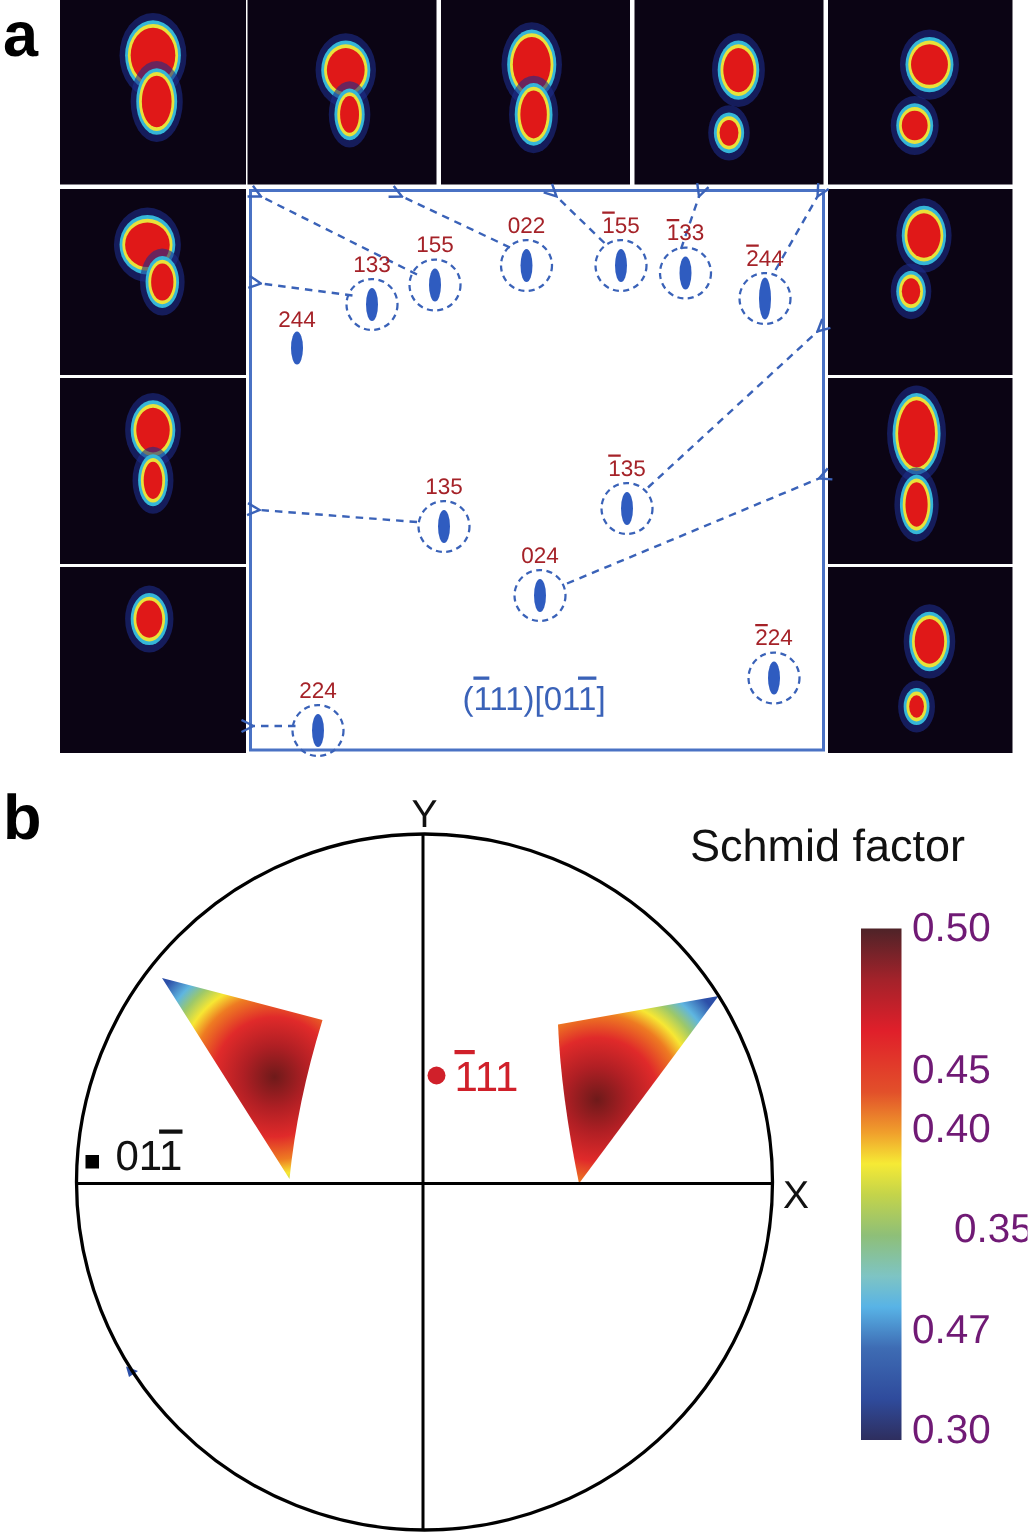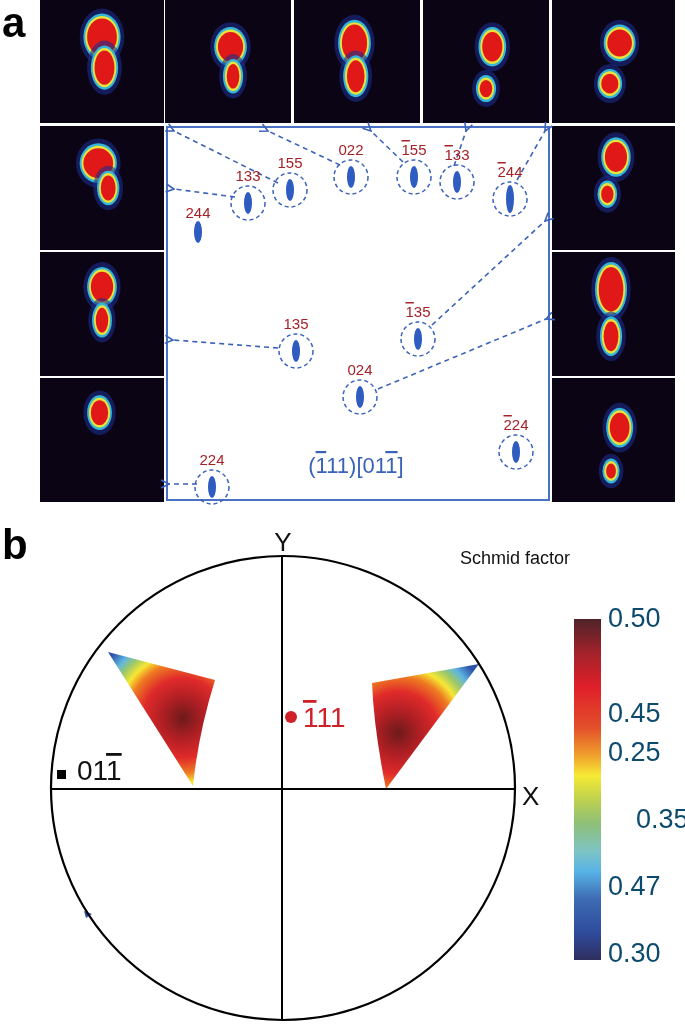--- a/index.html
+++ b/index.html
@@ -2,21 +2,21 @@
 <html><head>
 <meta charset="utf-8">
 <style>
   html,body{margin:0;padding:0;background:#fff;}
   body{width:685px;height:1024px;position:relative;overflow:hidden;font-family:"Liberation Sans",sans-serif;}
   .abs{position:absolute;}
   .panel-label{font-weight:bold;font-size:42px;color:#000;line-height:1;}
   .tile{position:absolute;background:#0b0414;overflow:hidden;}
   .tile svg{width:100%;height:100%;display:block;}
   svg text{font-family:"Liberation Sans",sans-serif;}
-  .cb-label{position:absolute;font-size:27px;color:#0c4a6e;line-height:1;}
+  .cb-label{position:absolute;font-size:27px;color:#701a75;line-height:1;}
 </style>
 </head>
 <body>
 
 <div class="abs panel-label" style="left:2px;top:2px;">a</div>
 
 <div id="tiles">
     <div class="tile" style="left: 40px; top: 0px; width: 124px; height: 123px;">
       <svg viewBox="0 0 100 100" preserveAspectRatio="none">
         <ellipse cx="50" cy="30" rx="18" ry="23" fill="#1d2d8a" opacity="0.6"></ellipse>
@@ -267,22 +267,22 @@
   <line x1="51" y1="789" x2="516" y2="789" stroke="#000" stroke-width="2"></line>
 
   <text x="283" y="551" font-size="26" text-anchor="middle" fill="#111">Y</text>
   <text x="522" y="805" font-size="26" fill="#111">X</text>
   <circle cx="291" cy="717" r="6" fill="#d0202a"></circle>
   <text x="303" y="727" font-size="28" fill="#d0202a"><tspan text-decoration="overline">1</tspan><tspan>11</tspan></text>
   <rect x="57" y="770" width="9" height="9" fill="#000"></rect>
   <text x="77" y="780" font-size="28" fill="#111"><tspan>01</tspan><tspan text-decoration="overline">1</tspan></text>
 </svg>
 
-<div class="abs" style="left:460px;top:548px;font-size:18px;color:#111;">Schmid factor</div>
+<div class="abs" style="left:460px;top:548px;font-size:30px;color:#111;">Schmid factor</div>
 <div class="abs" style="left:574px;top:619px;width:27px;height:341px;background:linear-gradient(to bottom,#4e2328 0%,#a3222a 10%,#e01f2a 20%,#e2502a 32%,#f0a02c 40%,#f6ea35 46%,#c4d44a 52%,#8ebf78 60%,#7ec4c4 68%,#58b3e6 74%,#3e6cb4 82%,#2f4b9c 92%,#2e2e5e 100%);"></div>
 <div id="cb-ticks">
     <div class="cb-label" style="left: 608px; top: 605px;">0.50</div>
     <div class="cb-label" style="left: 608px; top: 672px; margin-top: 28px;">0.45</div>
-    <div class="cb-label" style="left: 608px; top: 739px;">0.25</div>
+    <div class="cb-label" style="left: 608px; top: 739px;">0.40</div>
     <div class="cb-label" style="left: 636px; top: 806px;">0.35</div>
     <div class="cb-label" style="left: 608px; top: 873px;">0.47</div>
     <div class="cb-label" style="left: 608px; top: 940px;">0.30</div>
   </div>
 
 </body></html>

